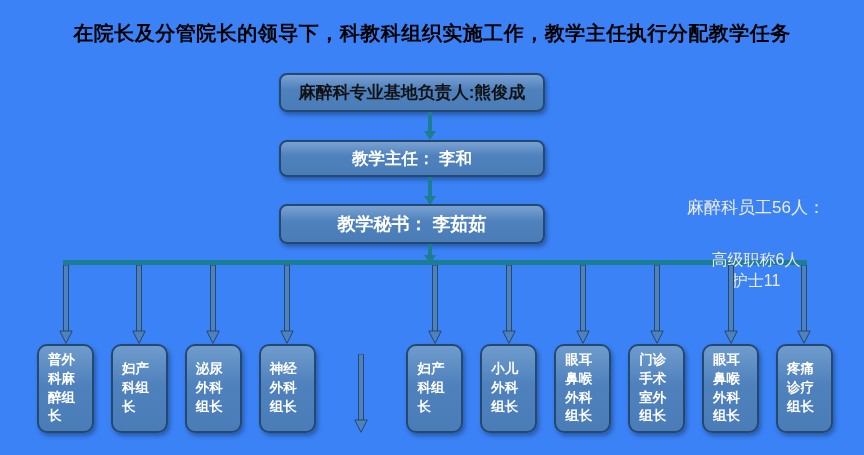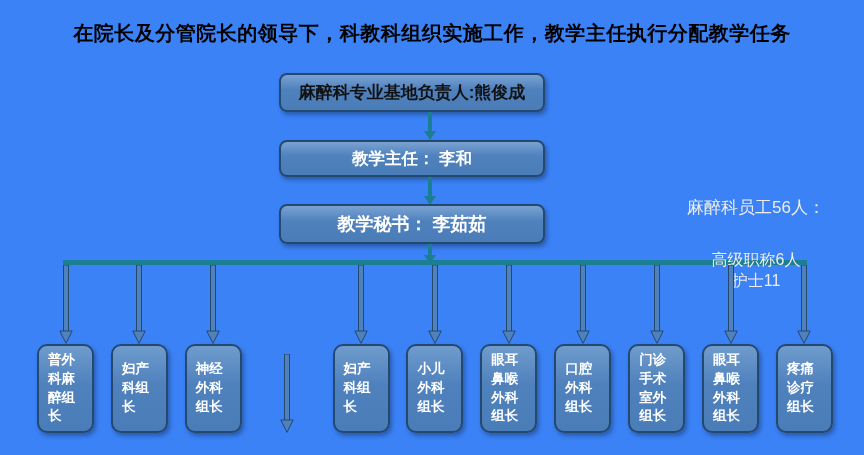--- a/index.html
+++ b/index.html
@@ -94,20 +94,27 @@
     </div>
 
     <div class="group-col">
       <svg class="drop-arrow" viewBox="0 0 14 79">
           <rect x="4.5" y="0" width="5" height="67" fill="#4f81bd" stroke="#25486f"></rect>
           <polygon points="0.8,66 13.2,66 7,78.3" fill="#4f81bd" stroke="#25486f"></polygon>
         </svg>
       <div class="group-box">妇产科组长</div>
     </div>
 
+    <div class="group-col">
+      <svg class="drop-arrow" viewBox="0 0 14 79">
+          <rect x="4.5" y="0" width="5" height="67" fill="#4f81bd" stroke="#25486f"></rect>
+          <polygon points="0.8,66 13.2,66 7,78.3" fill="#4f81bd" stroke="#25486f"></polygon>
+        </svg>
+      <div class="group-box">泌尿外科组长</div>
+    </div>
 
     <div class="group-col">
       <svg class="drop-arrow" viewBox="0 0 14 79">
           <rect x="4.5" y="0" width="5" height="67" fill="#4f81bd" stroke="#25486f"></rect>
           <polygon points="0.8,66 13.2,66 7,78.3" fill="#4f81bd" stroke="#25486f"></polygon>
         </svg>
       <div class="group-box">神经外科组长</div>
     </div>
 
     <div class="group-col">
@@ -134,27 +141,20 @@
     </div>
 
     <div class="group-col">
       <svg class="drop-arrow" viewBox="0 0 14 79">
           <rect x="4.5" y="0" width="5" height="67" fill="#4f81bd" stroke="#25486f"></rect>
           <polygon points="0.8,66 13.2,66 7,78.3" fill="#4f81bd" stroke="#25486f"></polygon>
         </svg>
       <div class="group-box">眼耳鼻喉外科组长</div>
     </div>
 
-    <div class="group-col">
-      <svg class="drop-arrow" viewBox="0 0 14 79">
-          <rect x="4.5" y="0" width="5" height="67" fill="#4f81bd" stroke="#25486f"></rect>
-          <polygon points="0.8,66 13.2,66 7,78.3" fill="#4f81bd" stroke="#25486f"></polygon>
-        </svg>
-      <div class="group-box">口腔外科组长</div>
-    </div>
 
     <div class="group-col">
       <svg class="drop-arrow" viewBox="0 0 14 79">
           <rect x="4.5" y="0" width="5" height="67" fill="#4f81bd" stroke="#25486f"></rect>
           <polygon points="0.8,66 13.2,66 7,78.3" fill="#4f81bd" stroke="#25486f"></polygon>
         </svg>
       <div class="group-box">门诊手术室外组长</div>
     </div>
 
     <div class="group-col">

